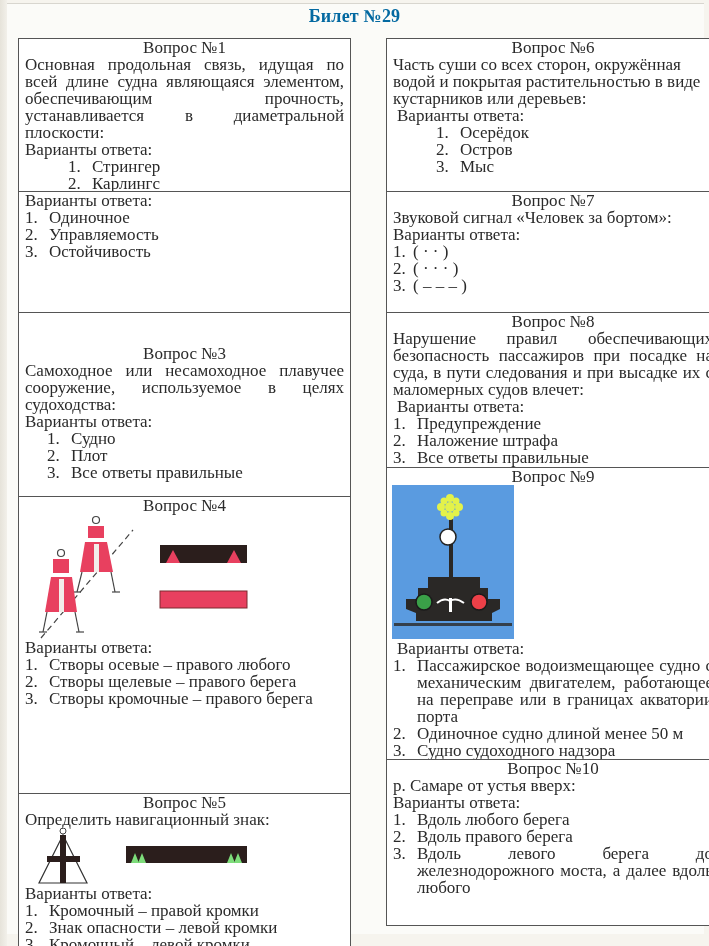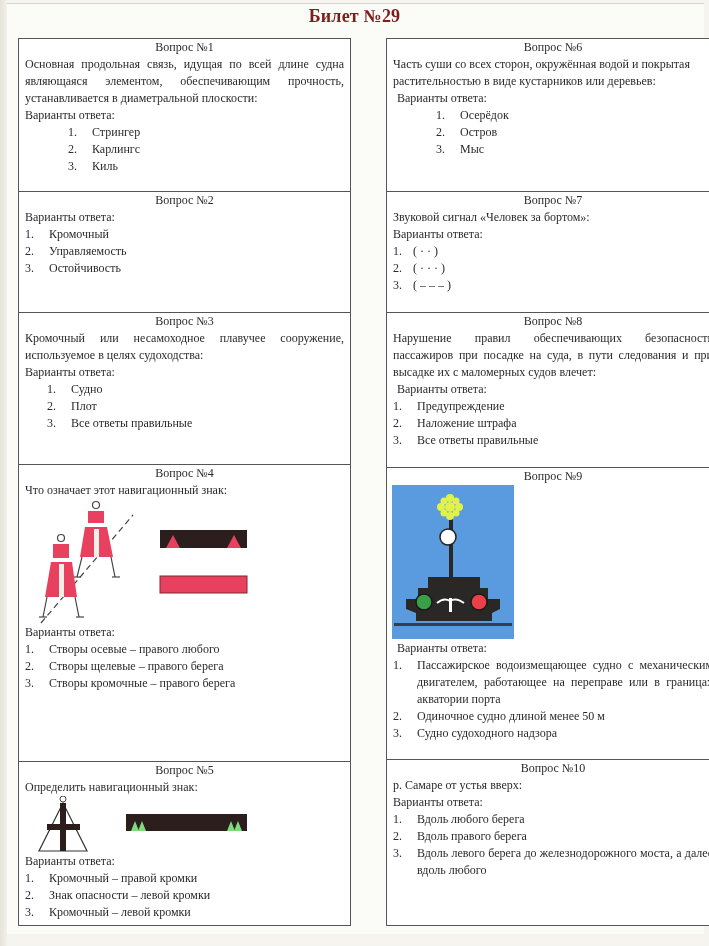--- a/index.html
+++ b/index.html
@@ -14,34 +14,34 @@
     position:absolute; left:7px; top:3px; width:697px; height:930px;
     background:#fbfbf8;
     border-top:1px solid #d8d6cf;
   }
   .left-strip {
     position:absolute; left:0; top:0; width:7px; height:946px;
     background:linear-gradient(90deg,#e6e3da,#f2f0ea);
   }
   .title {
     position:absolute; left:0; top:6px; width:709px; text-align:center;
-    font-weight:bold; font-size:18px; letter-spacing:0.2px; color:#7f1d1d;
+    font-weight:bold; font-size:18px; letter-spacing:0.2px; color:#0369a1;
   }
   .col {
     position:absolute; top:38px;
     border:1px solid #555;
     background:#fff;
   }
   .col.left { left:18px; width:331px; }
   .col.right { left:366px; width:332px;margin-left:20px; }
   .cell {
     border-bottom:1px solid #555;
     padding:0 6px 0 6px;
     position:relative;
-    font-size:12px; line-height:17px;
+    font-size:17px; line-height:17px;
     box-sizing:border-box;
     overflow:hidden;
   }
   .cell:last-child { border-bottom:none; }
   .q-head { text-align:center; margin-top:0px; }
   .q-text { text-align:justify; text-align-last:left; }
   .variants-label { }
   .indent-label { padding-left:4px; }
   ol.answers { list-style:none; margin:0; padding:0; }
   ol.answers li { display:flex; }
@@ -77,61 +77,59 @@
           <span class="txt">Карлингс</span>
         </li>
       <li>
           <span class="num">3.</span>
           <span class="txt">Киль</span>
         </li>
     </ol>
   </div>
 
   <div class="cell" style="height:121px;">
-    <div class="q-head">Вопрос №2</div>
-    <div class="variants-label">Варианты ответа:</div>
-    <ol class="answers">
-      <li>
-          <span class="num">1.</span>
-          <span class="txt">Кромочный</span>
+    <div class="variants-label">Варианты ответа:</div>
+    <ol class="answers">
+      <li>
+          <span class="num">1.</span>
+          <span class="txt">Одиночное</span>
         </li>
       <li>
           <span class="num">2.</span>
           <span class="txt">Управляемость</span>
         </li>
       <li>
           <span class="num">3.</span>
           <span class="txt">Остойчивость</span>
         </li>
     </ol>
   </div>
 
-  <div class="cell" style="height:152px;">
+  <div class="cell" style="height:152px;margin-top:32px;">
     <div class="q-head">Вопрос №3</div>
-    <div class="q-text">Кромочный или несамоходное плавучее сооружение, используемое в целях судоходства:</div>
+    <div class="q-text">Самоходное или несамоходное плавучее сооружение, используемое в целях судоходства:</div>
     <div class="variants-label">Варианты ответа:</div>
     <ol class="answers mid">
       <li>
           <span class="num">1.</span>
           <span class="txt">Судно</span>
         </li>
       <li>
           <span class="num">2.</span>
           <span class="txt">Плот</span>
         </li>
       <li>
           <span class="num">3.</span>
           <span class="txt">Все ответы правильные</span>
         </li>
     </ol>
   </div>
 
   <div class="cell" style="height:297px;">
     <div class="q-head">Вопрос №4</div>
-    <div class="q-text">Что означает этот навигационный знак:</div>
     <div class="figure" style="height:125px;">
       <svg width="320" height="125" viewBox="0 0 320 125">
 
         <line x1="16" y1="124" x2="108" y2="16" stroke="#444" stroke-width="1.2" stroke-dasharray="6,4"></line>
 
         <circle cx="71" cy="6" r="3.5" fill="none" stroke="#444" stroke-width="1.2"></circle>
         <rect x="63" y="12" width="16" height="12" fill="#e8405f"></rect>
         <polygon points="60,28 82,28 88,58 55,58" fill="#e8405f"></polygon>
         <rect x="69" y="30" width="5" height="28" fill="#f2eeea"></rect>
         <line x1="57" y1="58" x2="52" y2="78" stroke="#444" stroke-width="1.2"></line>

